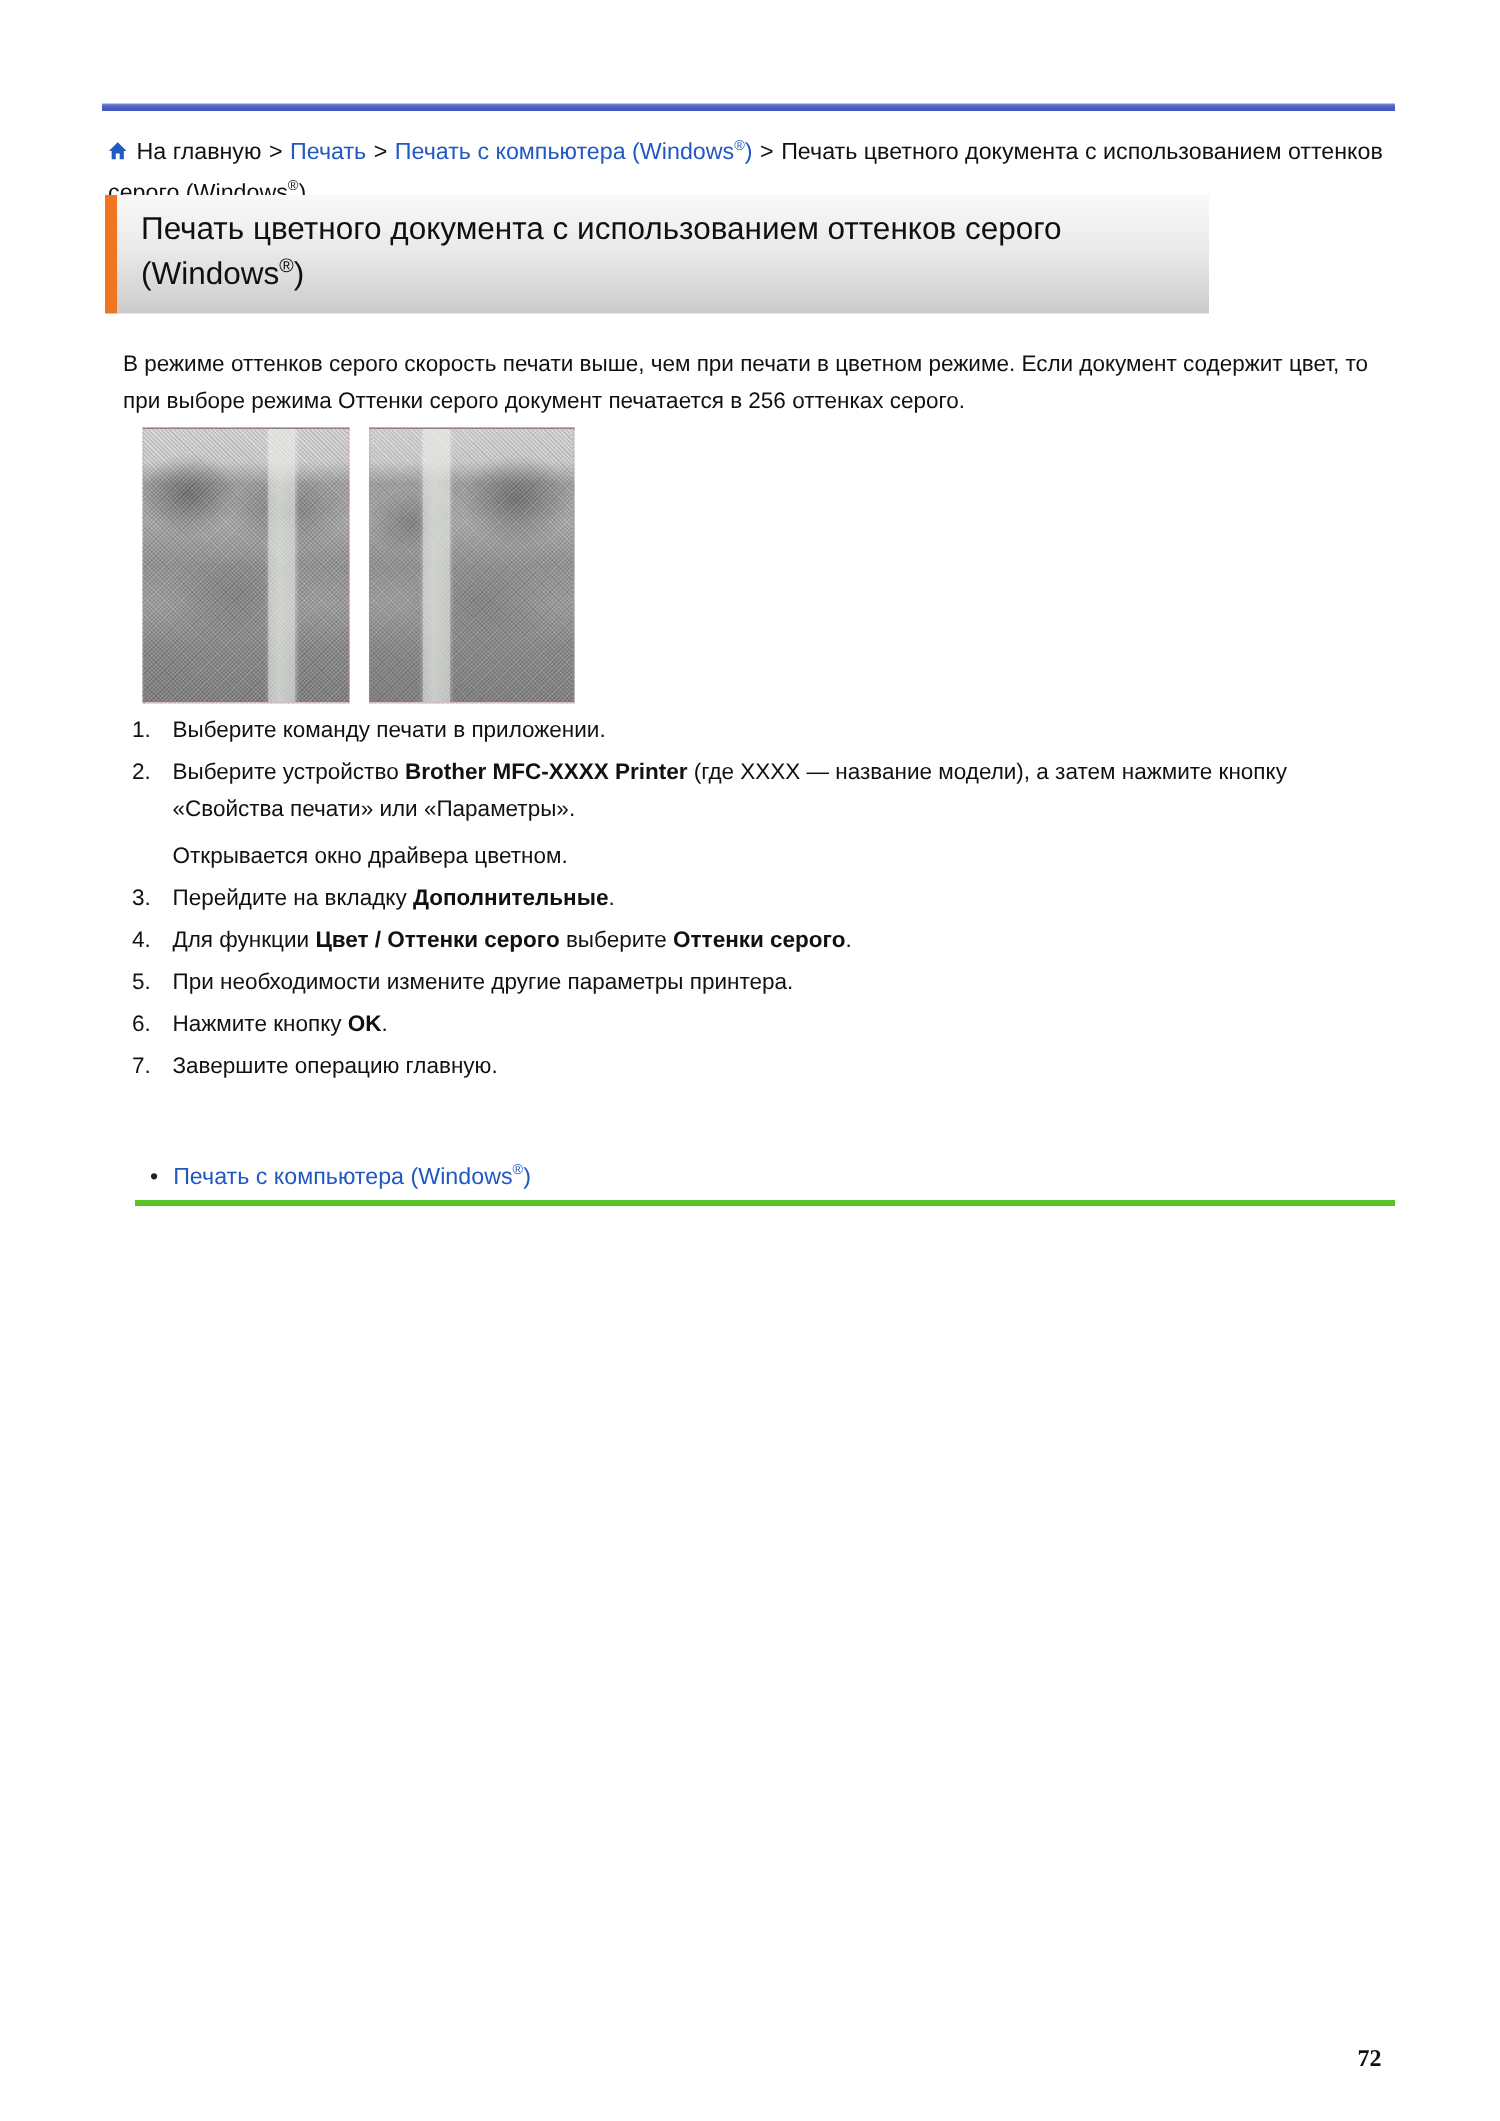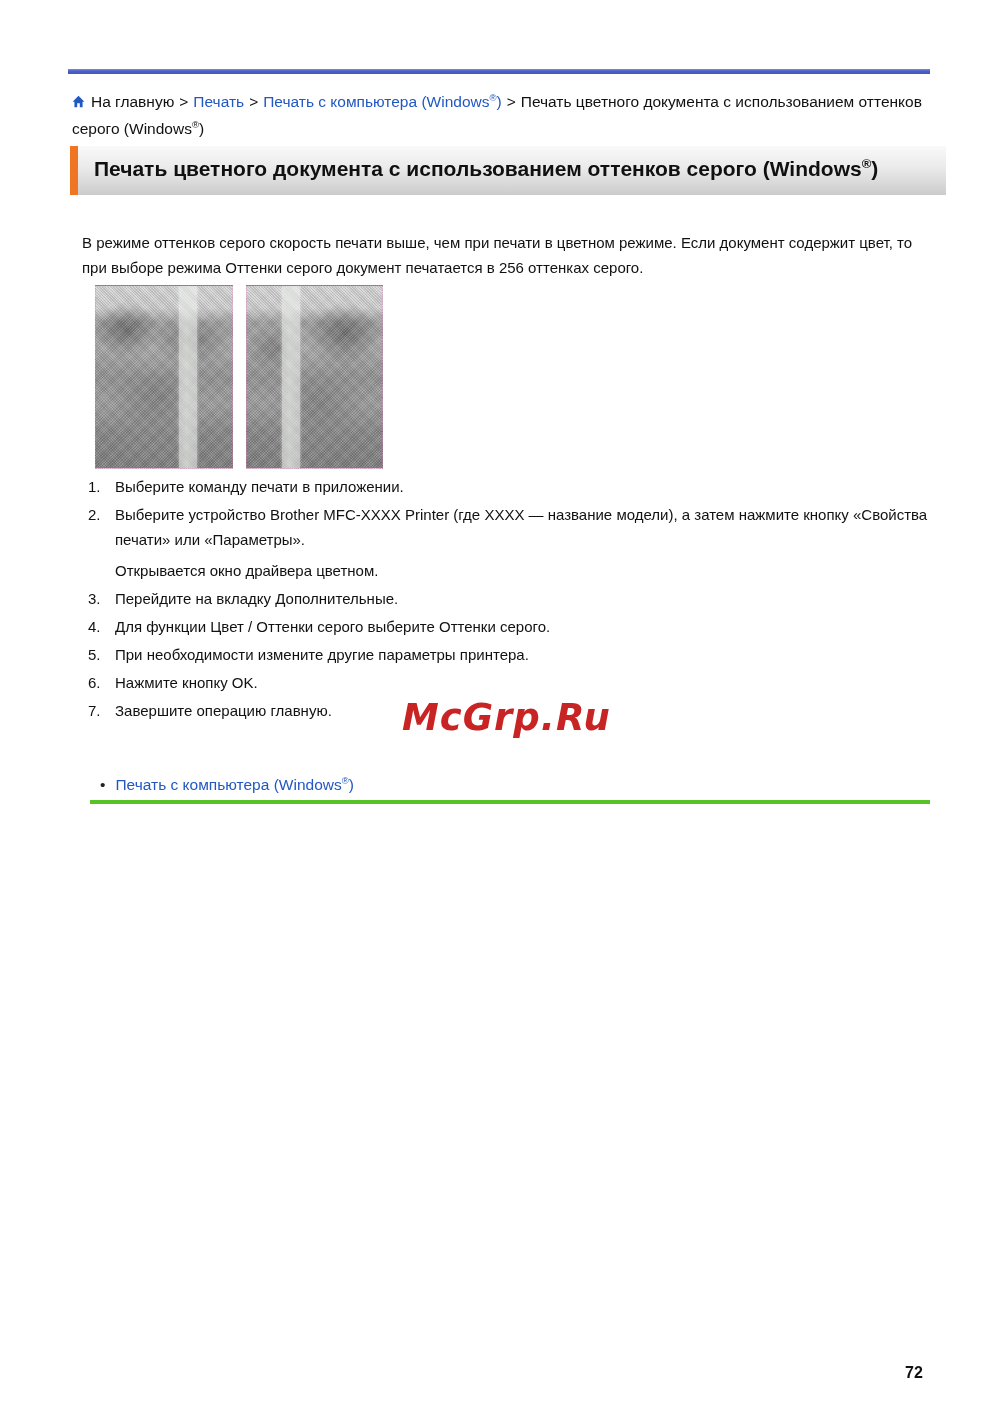--- a/index.html
+++ b/index.html
@@ -17,25 +17,25 @@
 
   
   .breadcrumb { position:absolute; left:72px; top:72px; width:858px;
     font-size:15.5px; line-height:26px; color:#111; }
   .breadcrumb a, .link { color:#2158c2; text-decoration:none; cursor:pointer; }
   .bc-sep { margin:0 5px; }
   .home-link { color:#111; cursor:pointer; white-space:nowrap; }
   .home-icon { display:inline-block; vertical-align:-1px; margin-right:6px; }
 
   
-  .heading-block { position:absolute; left:70px; top:129px; width:876px;
+  .heading-block { position:absolute; left:70px; top:113px; width:736px;
     border-left:8px solid #f07522;
     background:linear-gradient(180deg,#f9f9f9 0%,#eaeaea 45%,#d4d4d4 85%,#cbcbcb 100%);
     padding:8px 55px 11px 16px;
-    font-size:21px; font-weight:bold; line-height:30px; color:#101010; }
+    font-size:21px; font-weight:normal; line-height:30px; color:#101010; }
 
   
   .intro { position:absolute; left:82px; top:213px; width:846px;
     font-size:15px; line-height:25px; color:#111; }
 
   
   .images-row { position:absolute; left:95px; top:268px; display:flex; gap:13px; }
   .sample-image { position:relative; height:184px; overflow:hidden;
     border:1px dotted rgba(216,130,185,0.45);
     background:
@@ -65,21 +65,21 @@
   .sample-image.v1::before { left:61%; }
   .sample-image.v2::before { left:26%; }
 
   
   .steps { position:absolute; left:88px; top:457px; width:846px;
     font-size:15px; line-height:25px; color:#111; }
   .step { display:flex; margin-bottom:3px; }
   .step-num { width:17px; flex:0 0 17px; margin-right:10px; }
   .step-body { flex:1; }
   .step-sub { margin-top:6px; }
-  .b { font-weight:normal; }
+  .b { font-weight:bold; }
 
   
   .watermark { position:absolute; left:402px; top:679px;
     font-family:"DejaVu Sans", sans-serif; font-style:italic; font-weight:600;
     font-size:37px; color:#c92424; letter-spacing:1px; z-index:5; }
 
   
   .related-bar { position:absolute; left:90px; top:713px; width:840px; height:28px;
     background:#dcf0c8; border-bottom:3px solid #58c226; }
   .check-icon { position:absolute; left:8px; top:-3px; width:30px; height:30px;
@@ -89,21 +89,21 @@
   .related-title { display:inline-block; padding-left:52px; line-height:27px;
     font-size:17px; font-weight:bold; color:#0d0d0d; }
 
   .related-link-row { position:absolute; left:100px; top:755px; font-size:15.5px; line-height:25px; }
   .bullet { color:#222; margin-right:10px; }
 
   .bottom-rule { position:absolute; left:90px; top:783px; width:840px; height:4px; background:#58c226; }
 
   
   .page-number { position:absolute; left:905px; top:1347px; width:30px;
-    font-family:Liberation Sans, sans-serif; font-weight:bold; font-size:16px; color:#111; }
+    font-family:Liberation Serif, serif; font-weight:bold; font-size:16px; color:#111; }
 </style>
 </head>
 <body>
 
 <div class="page">
 
   <div class="top-line"></div>
 
   <div class="breadcrumb">
     <span class="home-link"><span class="home-icon"><svg width="13" height="13" viewBox="0 0 16 16">
@@ -161,21 +161,20 @@
         </div>
       </div>
       <div class="step">
         <span class="step-num">7.</span>
         <div class="step-body">
           <p class="step-text"><span>Завершите операцию главную.</span></p>
         </div>
       </div>
     </div>
 
-  <div class="watermark">McGrp.Ru</div>
 
 
   <div class="related-link-row">
     <span class="bullet">•</span><a class="link"><span>Печать с компьютера (Windows</span><sup>®</sup><span>)</span></a>
   </div>
 
   <div class="bottom-rule"></div>
 
   <div class="page-number">72</div>
 

